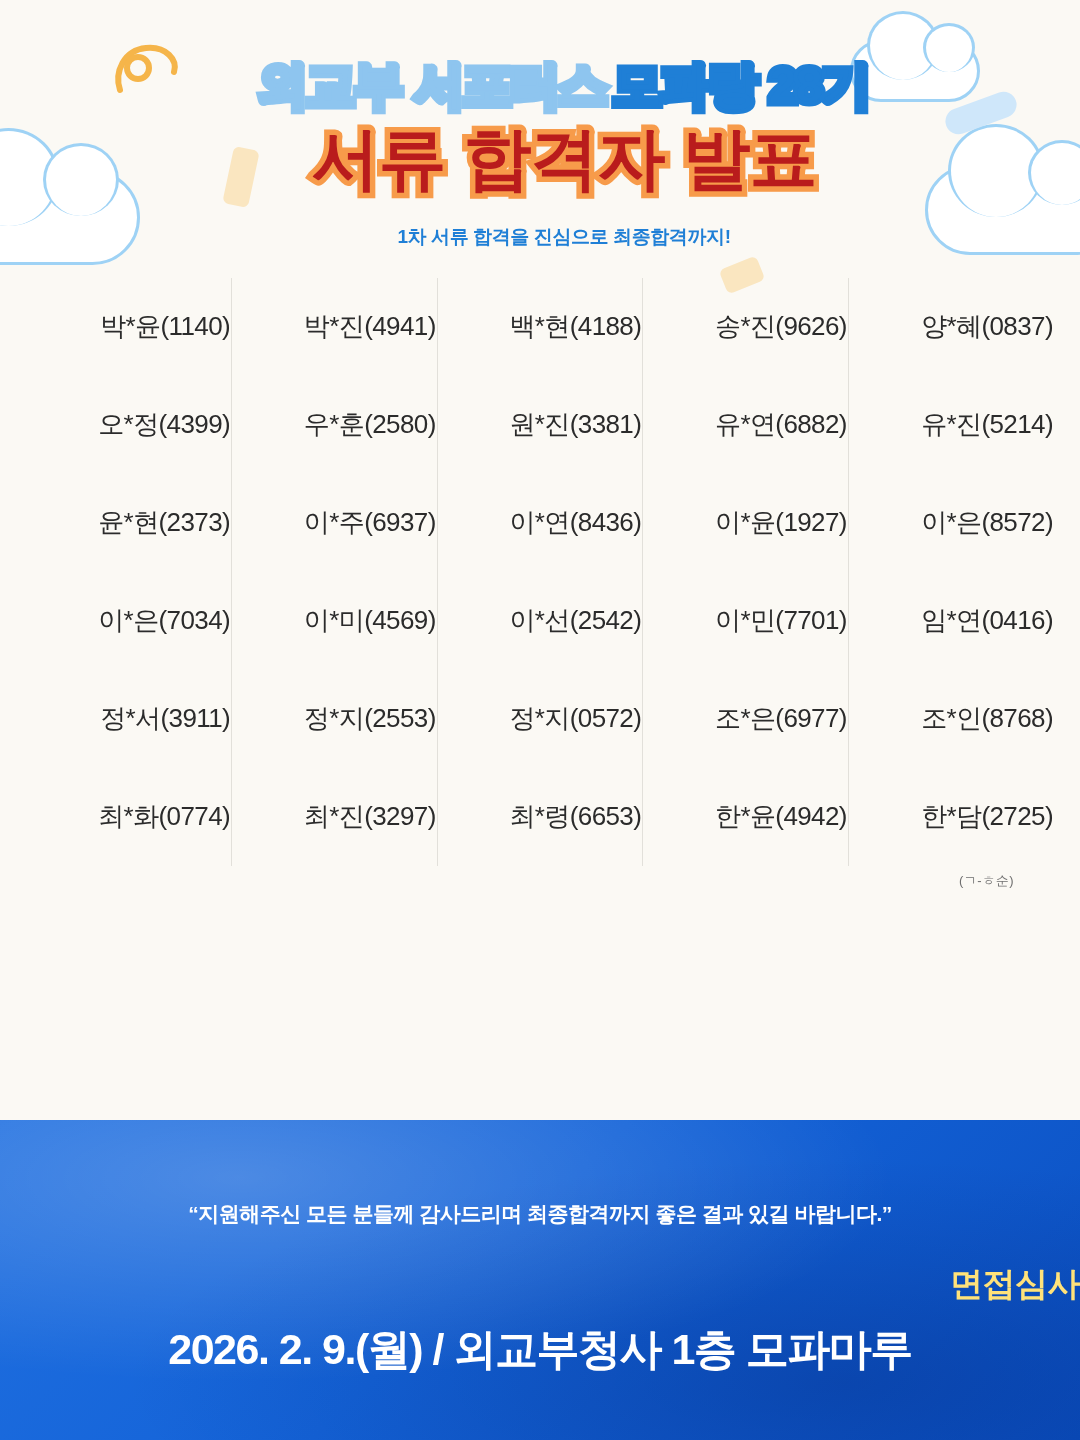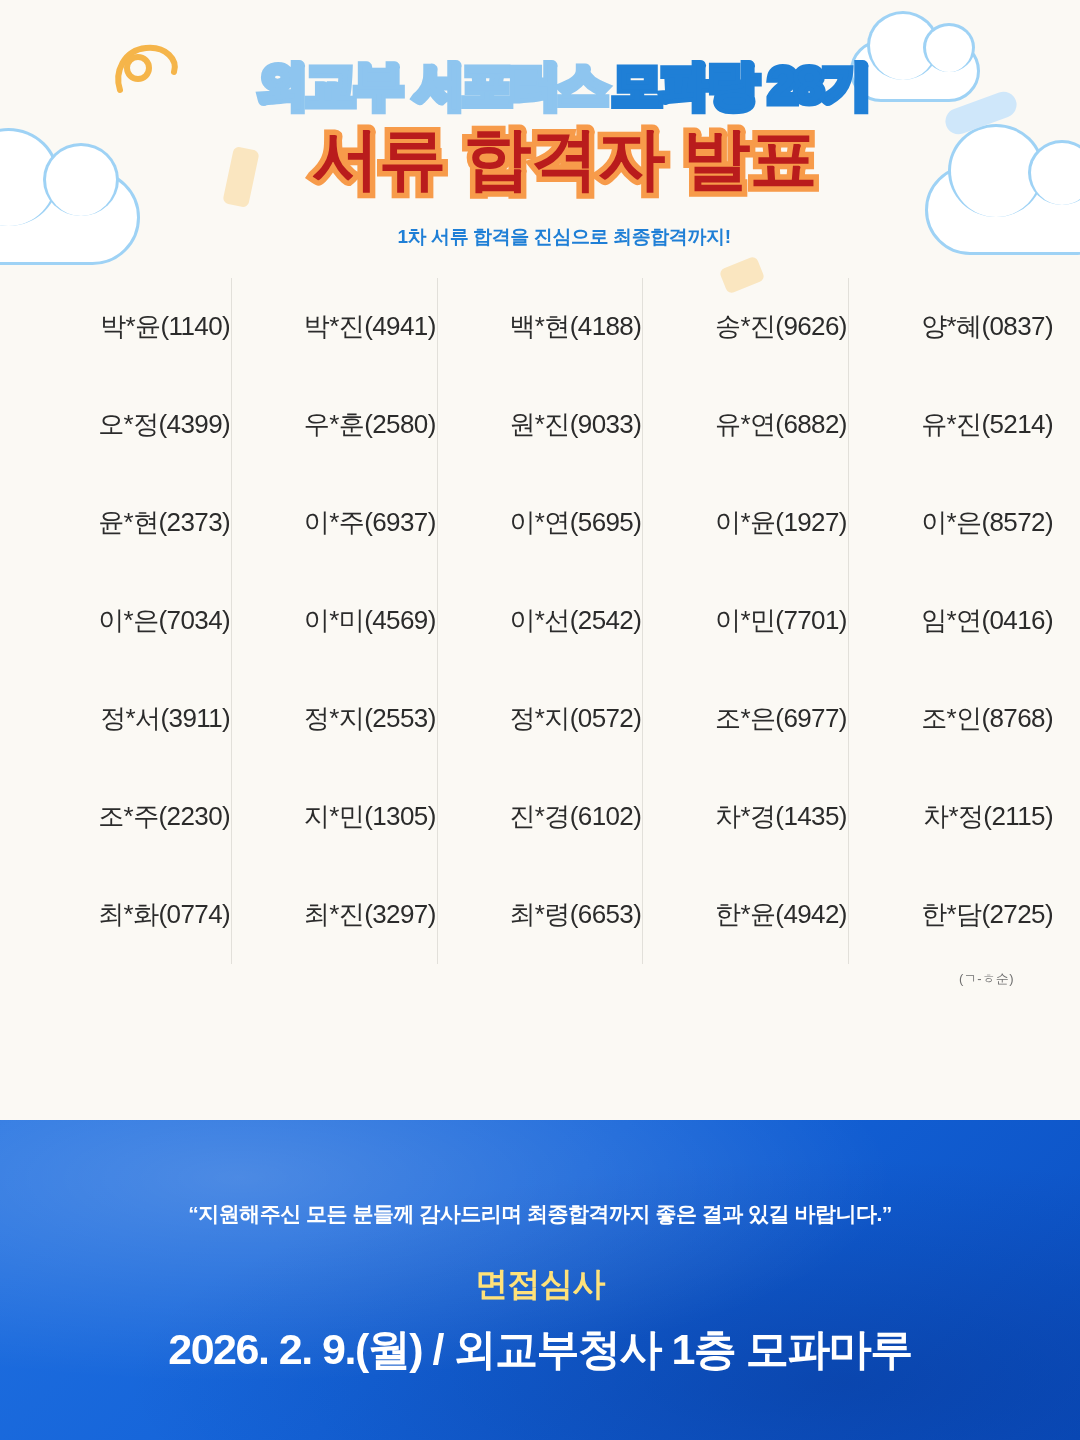--- a/index.html
+++ b/index.html
@@ -185,20 +185,21 @@
     font-weight: 700;
     letter-spacing: -0.5px;
     color: #ffffff;
   }
   .footer-label {
     margin-top: 34px;
     font-size: 33px;
     font-weight: 900;
     color: #ffe27a;
     letter-spacing: -0.5px;
+    text-align: right;
   }
   .footer-date {
     margin-top: 14px;
     font-size: 43px;
     font-weight: 900;
     letter-spacing: -1.5px;
     color: #ffffff;
   }
 </style>
 </head>
@@ -232,53 +233,46 @@
       <tr>
         <td>박*윤(1140)</td>
         <td>박*진(4941)</td>
         <td>백*현(4188)</td>
         <td>송*진(9626)</td>
         <td>양*혜(0837)</td>
       </tr>
       <tr>
         <td>오*정(4399)</td>
         <td>우*훈(2580)</td>
-        <td>원*진(9033)</td>
+        <td>원*진(3381)</td>
         <td>유*연(6882)</td>
         <td>유*진(5214)</td>
       </tr>
       <tr>
         <td>윤*현(2373)</td>
         <td>이*주(6937)</td>
-        <td>이*연(5695)</td>
+        <td>이*연(8436)</td>
         <td>이*윤(1927)</td>
         <td>이*은(8572)</td>
       </tr>
       <tr>
         <td>이*은(7034)</td>
         <td>이*미(4569)</td>
         <td>이*선(2542)</td>
         <td>이*민(7701)</td>
         <td>임*연(0416)</td>
       </tr>
       <tr>
         <td>정*서(3911)</td>
         <td>정*지(2553)</td>
         <td>정*지(0572)</td>
         <td>조*은(6977)</td>
         <td>조*인(8768)</td>
       </tr>
       <tr>
-        <td>조*주(2230)</td>
-        <td>지*민(1305)</td>
-        <td>진*경(6102)</td>
-        <td>차*경(1435)</td>
-        <td>차*정(2115)</td>
-      </tr>
-      <tr>
         <td>최*화(0774)</td>
         <td>최*진(3297)</td>
         <td>최*령(6653)</td>
         <td>한*윤(4942)</td>
         <td>한*담(2725)</td>
       </tr>
     </tbody>
   </table>
   <div class="order-note">(ㄱ-ㅎ순)</div>
 </div>

